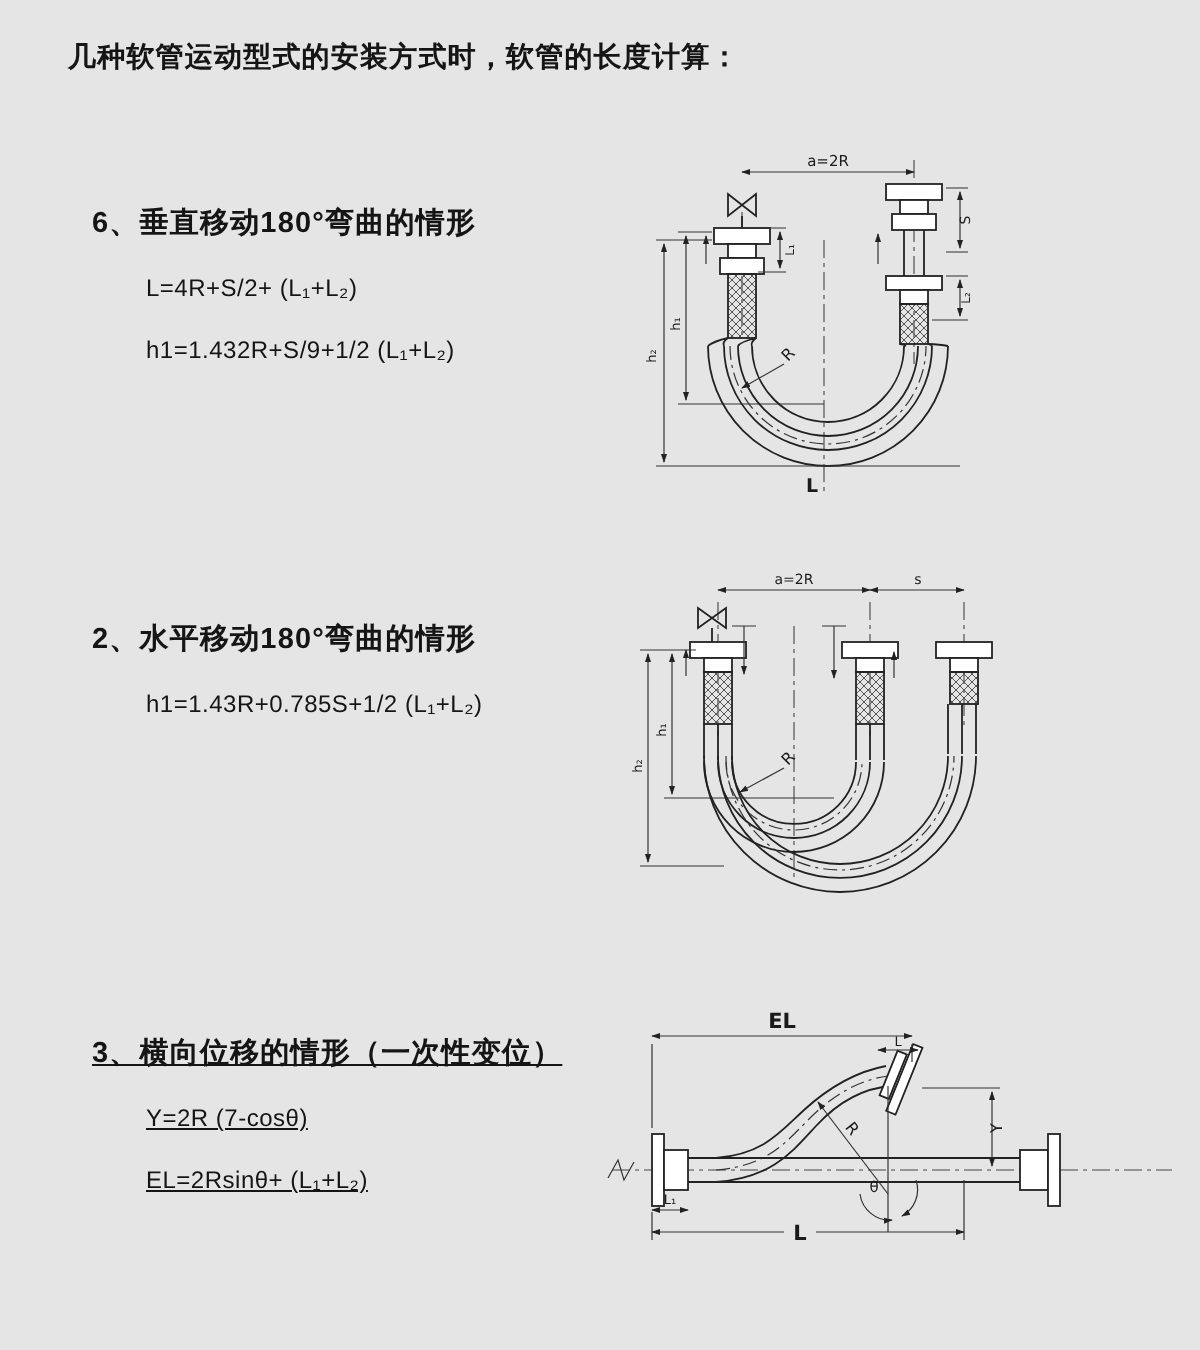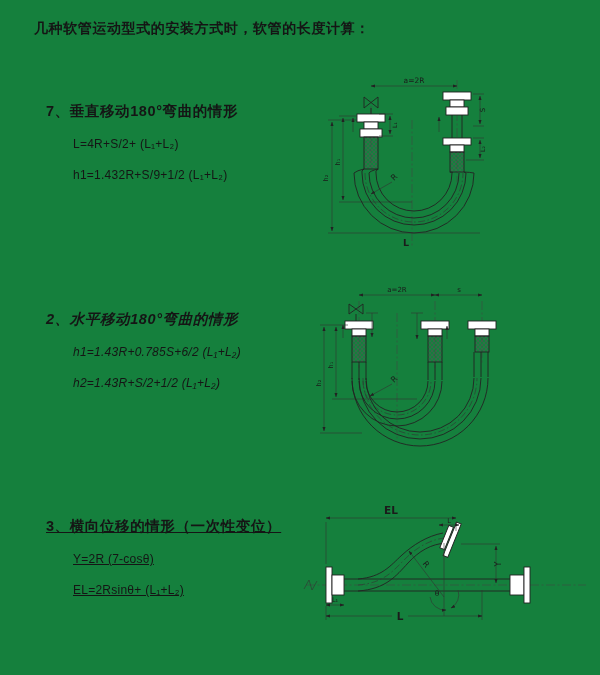--- a/index.html
+++ b/index.html
@@ -1,17 +1,17 @@
 <!DOCTYPE html>
 <html><head>
 <meta charset="utf-8">
 <style>
   html,body{margin:0;padding:0;background:#fff;}
   body{width:600px;height:675px;font-family:"Liberation Sans","DejaVu Sans",sans-serif;color:#151515;}
-  .page{position:relative;width:600px;height:675px;background:#15803d;overflow:hidden;}
+  .page{position:relative;width:600px;height:675px;background:#e5e5e5;overflow:hidden;}
   .title{position:absolute;left:34px;top:20px;font-size:14px;font-weight:600;letter-spacing:.6px;}
   .sec{position:absolute;left:46px;}
   .sec-heading{font-size:14.5px;font-weight:600;letter-spacing:.6px;}
   .formulas{margin:8px 0 0 27px;}
   .formula{font-size:12px;line-height:31px;font-weight:500;letter-spacing:.25px;white-space:nowrap;}
   .diagram{position:absolute;}
   svg{display:block;}
   svg text{font-family:"DejaVu Sans","Liberation Sans",sans-serif;fill:#1b1b1b;}
   .ln{stroke:#222;stroke-width:.9;fill:none;}
   .thin{stroke:#333;stroke-width:.6;fill:none;}
@@ -20,32 +20,31 @@
   .fit{fill:#fff;stroke:#222;stroke-width:.9;}
 </style>
 </head>
 <body>
 
 <div class="page">
 
   <div class="title">几种软管运动型式的安装方式时，软管的长度计算：</div>
 
   <div class="sec" style="top:102px;">
-    <div class="sec-heading">7、垂直移动180°弯曲的情形</div>
+    <div class="sec-heading">6、垂直移动180°弯曲的情形</div>
     <div class="formulas">
       <div class="formula">L=4R+S/2+ (L₁+L₂)</div>
       <div class="formula">h1=1.432R+S/9+1/2 (L₁+L₂)</div>
     </div>
   </div>
 
-  <div class="sec" style="top:310px;font-style:italic;">
+  <div class="sec" style="top:310px;">
     <div class="sec-heading">2、水平移动180°弯曲的情形</div>
     <div class="formulas">
-      <div class="formula">h1=1.43R+0.785S+6/2 (L₁+L₂)</div>
-      <div class="formula">h2=1.43R+S/2+1/2 (L₁+L₂)</div>
+      <div class="formula">h1=1.43R+0.785S+1/2 (L₁+L₂)</div>
     </div>
   </div>
 
   <div class="sec" style="top:517px;text-decoration:underline;">
     <div class="sec-heading">3、横向位移的情形（一次性变位）</div>
     <div class="formulas">
       <div class="formula">Y=2R (7-cosθ)</div>
       <div class="formula">EL=2Rsinθ+ (L₁+L₂)</div>
     </div>
   </div>

